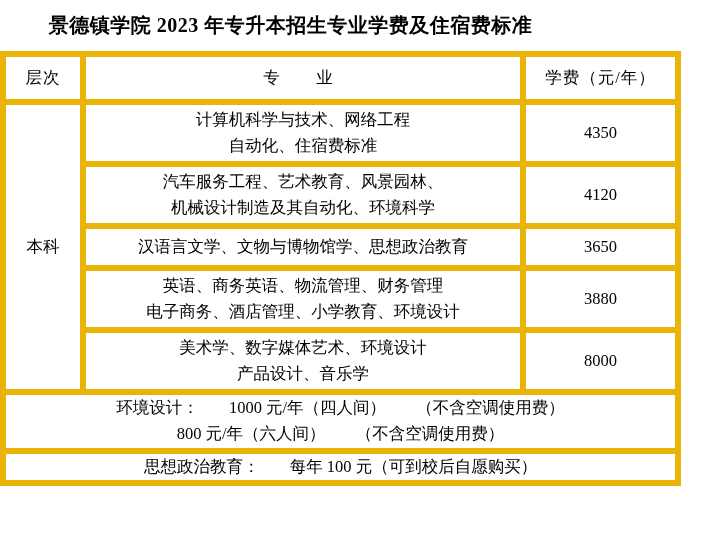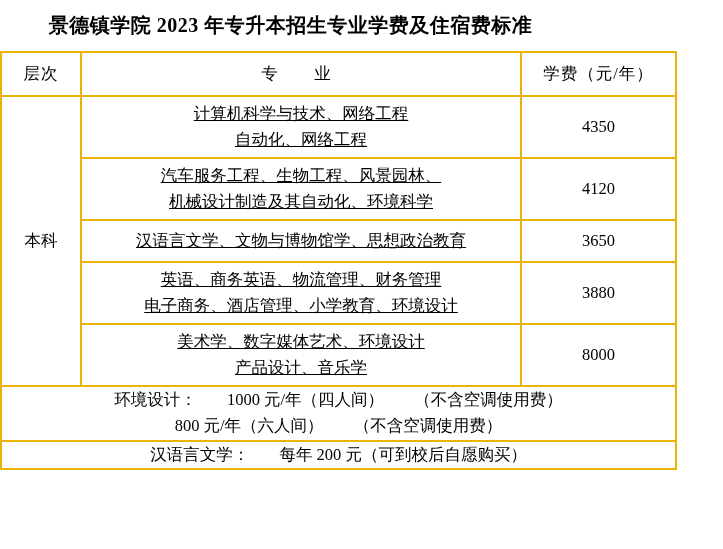--- a/index.html
+++ b/index.html
@@ -29,21 +29,21 @@
     padding-bottom: 12px;
     font-family: "Liberation Serif", "DejaVu Serif", serif;
   }
   table.fee-table {
     border-collapse: collapse;
     margin: 0 auto;
     width: 675px;
     table-layout: fixed;
   }
   table.fee-table td, table.fee-table th {
-    border: 2px solid #eab308;
+    border: 6px solid #eab308;
     padding: 0;
     text-align: center;
     vertical-align: middle;
     font-size: 16.5px;
     font-weight: normal;
     font-family: "Liberation Serif", "DejaVu Serif", serif;
   }
   .col-level { width: 80px; }
   .col-major { width: 440px; }
   .col-fee   { width: 155px; }
@@ -58,21 +58,20 @@
     letter-spacing: 10px;
   }
   .level-cell {
     font-size: 17px;
     margin-top: 22px;
   }
   .major-cell {
     padding: 8px 6px;
     line-height: 1.55;
     font-size: 16.5px;
-    text-decoration: underline;
   }
   .major-cell .line { display: block; white-space: nowrap; }
   .fee-cell {
     font-size: 16.5px;
   }
   .row-h2 { height: 62px; }
   .row-h1 { height: 42px; padding-left: 16px; }
 
   .note-cell {
     text-align: left;
@@ -101,28 +100,28 @@
       <tr>
         <th class="head-cell">层次</th>
         <th class="head-cell head-major">专　业</th>
         <th class="head-cell">学费（元/年）</th>
       </tr>
 
       <tr class="row-h2">
         <td class="level-cell" rowspan="5">本科</td>
         <td class="major-cell">
           <span class="line">计算机科学与技术、网络工程</span>
-          <span class="line">自动化、网络工程</span>
+          <span class="line">自动化、住宿费标准</span>
         </td>
         <td class="fee-cell">4350</td>
       </tr>
 
       <tr class="row-h2">
         <td class="major-cell">
-          <span class="line">汽车服务工程、生物工程、风景园林、</span>
+          <span class="line">汽车服务工程、艺术教育、风景园林、</span>
           <span class="line">机械设计制造及其自动化、环境科学</span>
         </td>
         <td class="fee-cell">4120</td>
       </tr>
 
       <tr class="row-h1">
         <td class="major-cell">
           <span class="line">汉语言文学、文物与博物馆学、思想政治教育</span>
         </td>
         <td class="fee-cell">3650</td>
@@ -157,22 +156,22 @@
             <span>800 元/年（六人间）</span>
             <span class="gap-sm"></span>
             <span>（不含空调使用费）</span>
           </span>
         </td>
       </tr>
 
       <tr>
         <td class="note-cell" colspan="3">
           <span class="nl">
-            <span>汉语言文学：</span>
+            <span>思想政治教育：</span>
             <span class="gap-sm"></span>
-            <span>每年 200 元（可到校后自愿购买）</span>
+            <span>每年 100 元（可到校后自愿购买）</span>
           </span>
         </td>
       </tr>
     </tbody>
   </table>
 
 </div>
 
 </body></html>

